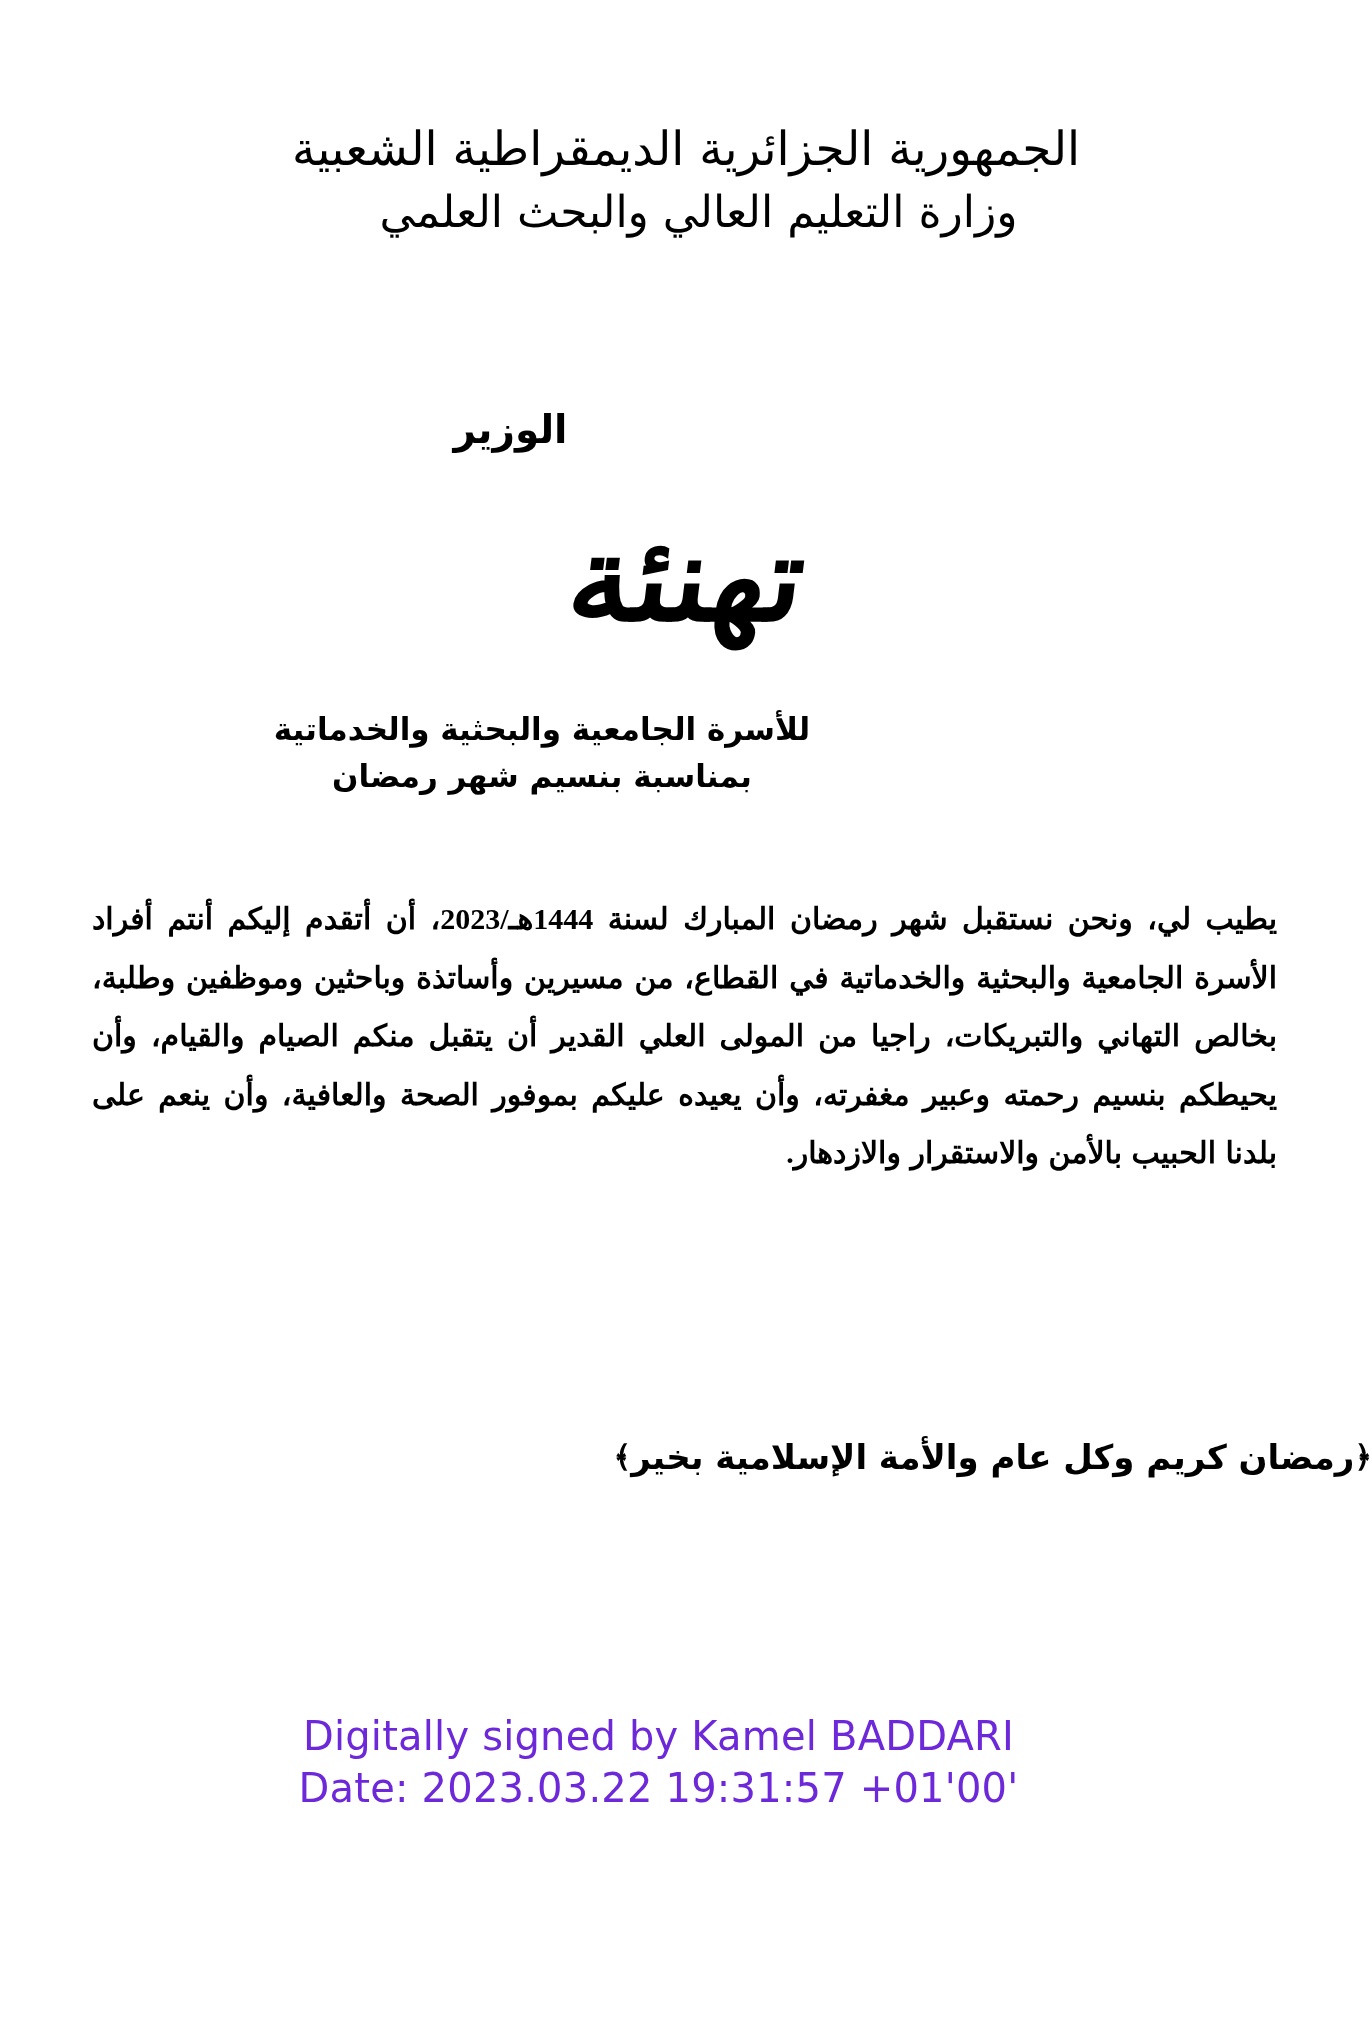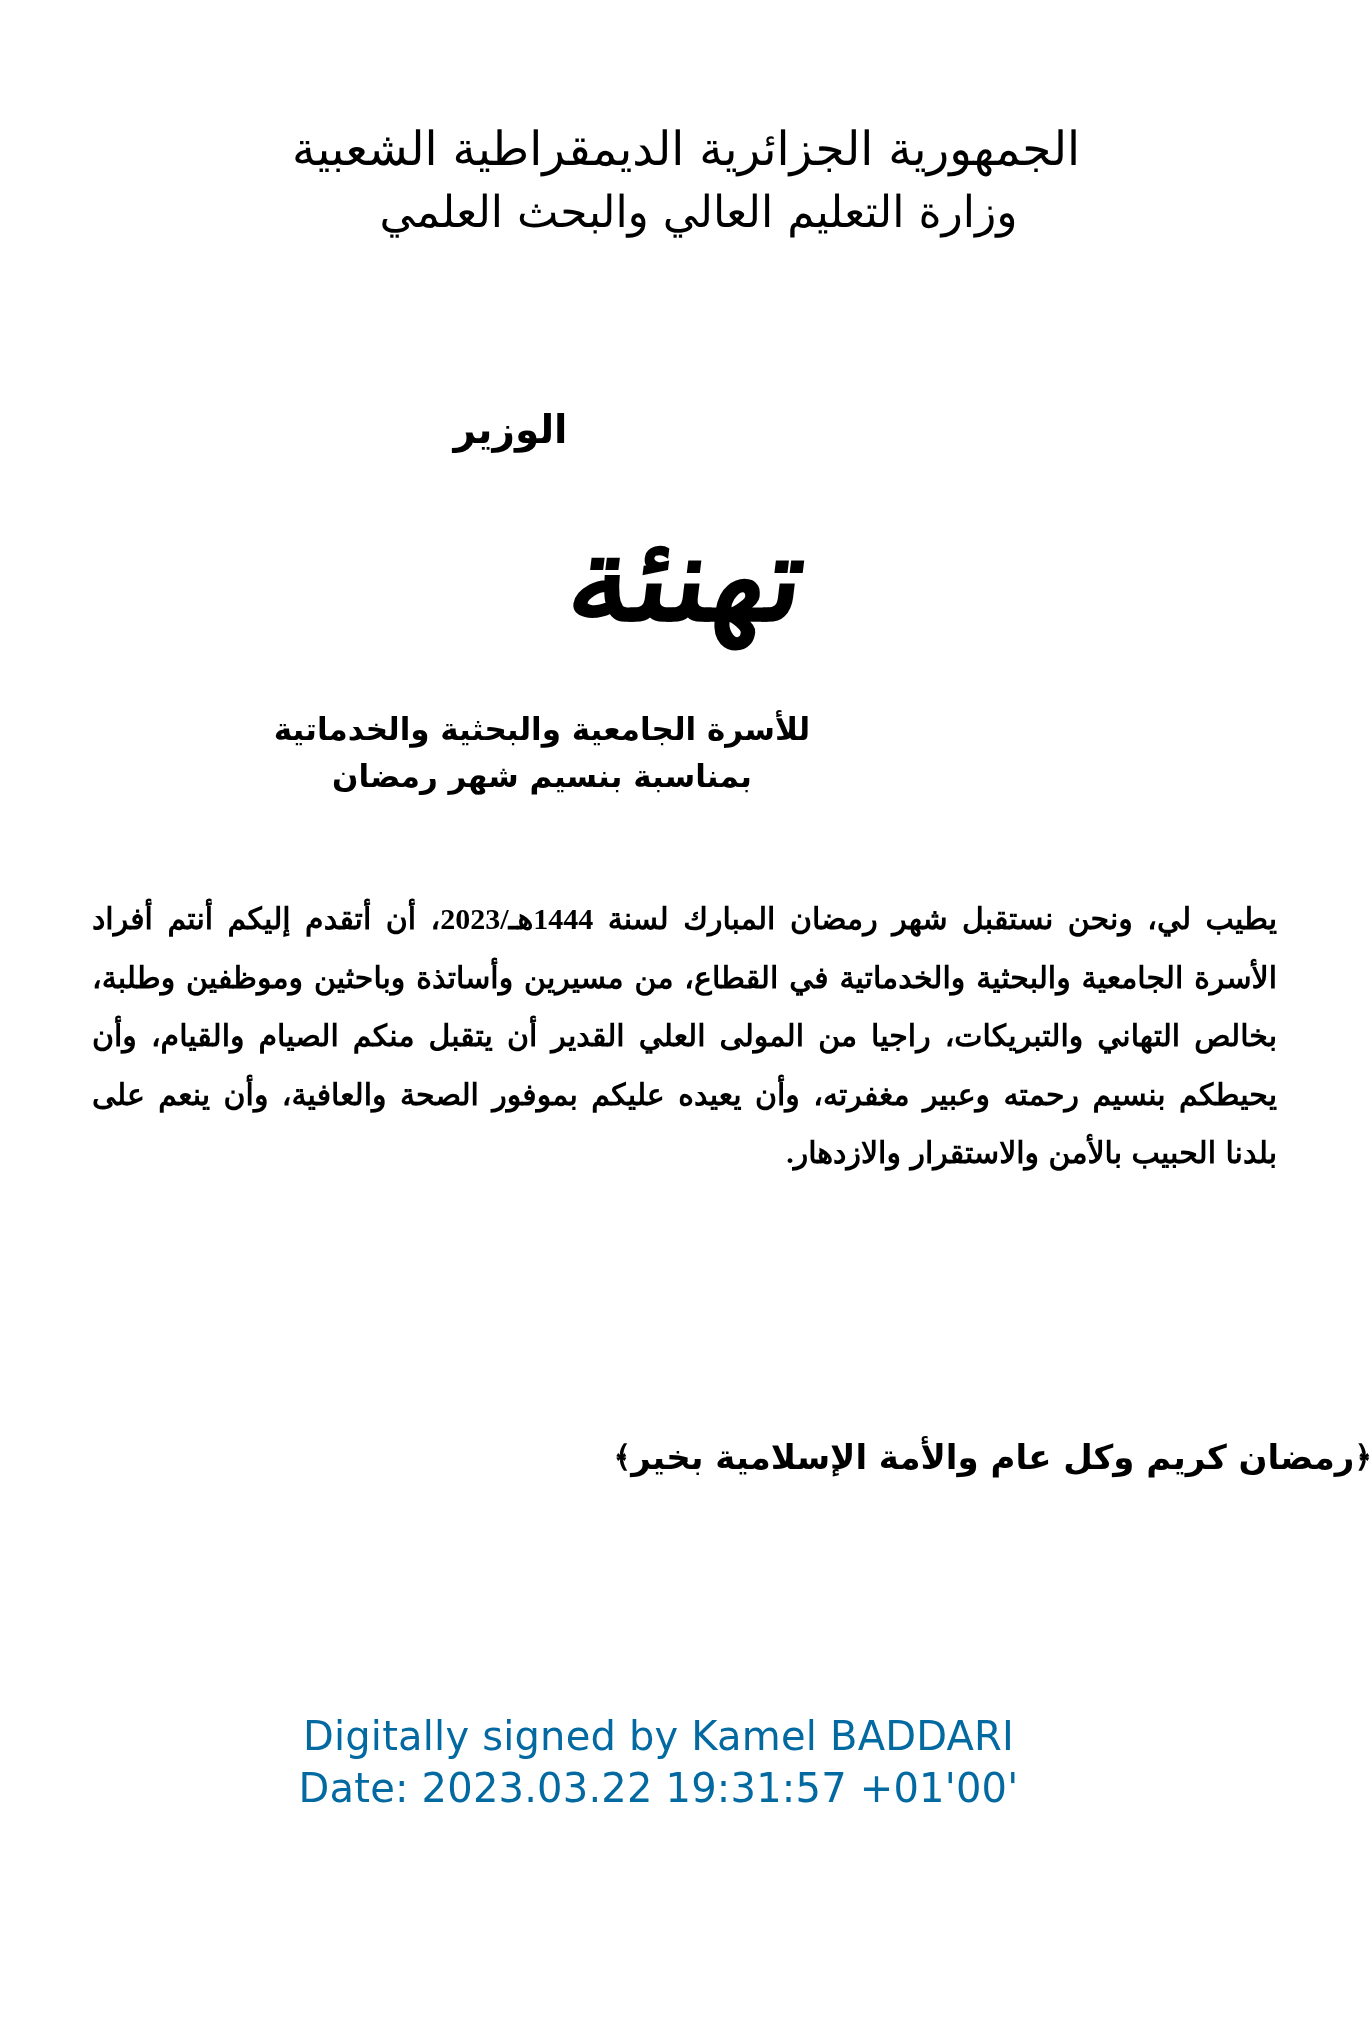--- a/index.html
+++ b/index.html
@@ -137,21 +137,21 @@
     position: absolute;
     top: 1710px;
     left: 0;
     width: 1372px;
     text-align: center;
     direction: ltr;
     font-family: "DejaVu Sans", "Liberation Sans", sans-serif;
     font-weight: 400;
     font-size: 40px;
     line-height: 1.3;
-    color: #0369a1;
+    color: #6d28d9;
     padding-right: 55px;
     box-sizing: border-box;
   }
   .signature-line { white-space: nowrap; letter-spacing: 0.2px; }
 </style>
 </head>
 <body>
 
 <div class="page">
 

